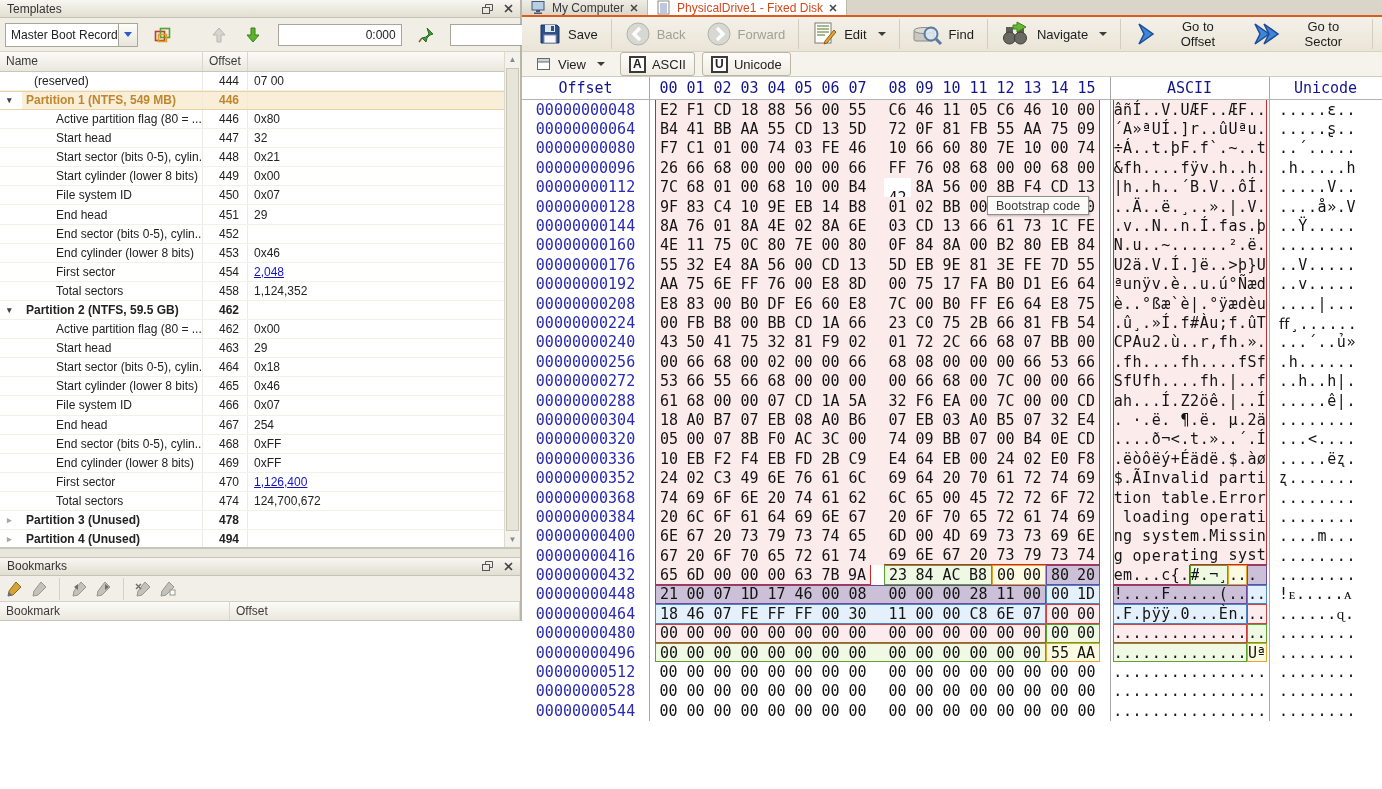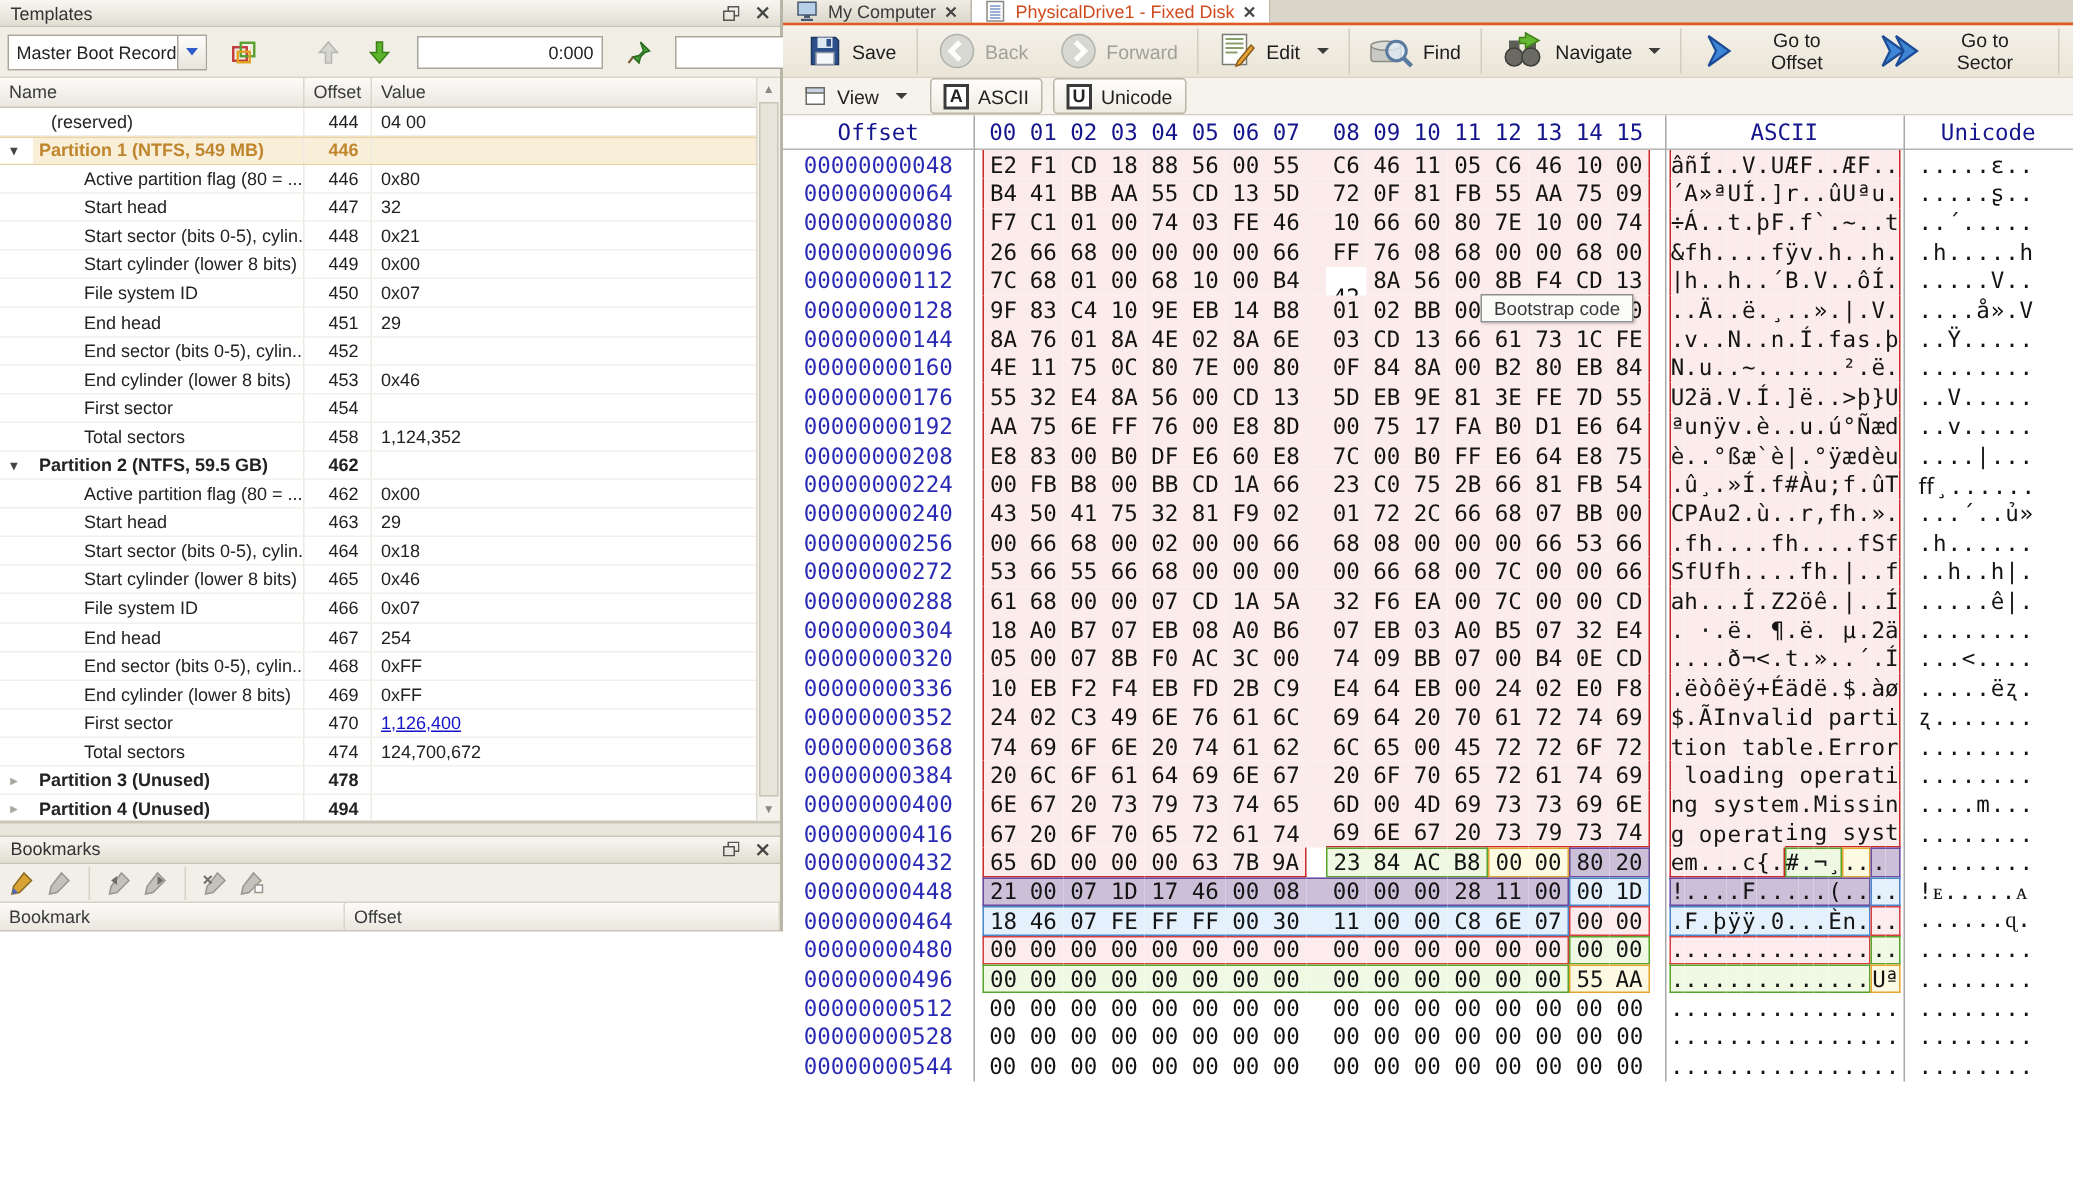--- a/index.html
+++ b/index.html
@@ -149,29 +149,28 @@
             <path d="M9 1l6 6-3 1-3 3-1 4-4-4 4-1 3-3z" fill="#c6c6c0" stroke="#a0a098"></path>
             <path d="M4 11l-3 4" stroke="#a8a8a0" stroke-width="1.4"></path>
           </svg>
       </button>
     </div>
 
     <div id="tree">
       <div class="tree-header">
         <span class="th-cell th-name">Name</span>
         <span class="th-cell th-off">Offset</span>
-        <span class="th-cell th-val">Value</span>
       </div>
       <div id="tree-rows">
           <div class="trow">
             <div class="tc-name ind1">
               <span>(reserved)</span>
             </div>
             <div class="tc-off">444</div>
-            <div class="tc-val">04 00</div>
+            <div class="tc-val">07 00</div>
           </div>
           <div class="trow grp sel">
             <div class="tc-name ind0">
               <span class="chev">▾</span>
               <span>Partition 1 (NTFS, 549 MB)</span>
             </div>
             <div class="tc-off">446</div>
             <div class="tc-val"></div>
           </div>
           <div class="trow">
@@ -227,20 +226,23 @@
               <span>End cylinder (lower 8 bits)</span>
             </div>
             <div class="tc-off">453</div>
             <div class="tc-val">0x46</div>
           </div>
           <div class="trow">
             <div class="tc-name ind2">
               <span>First sector</span>
             </div>
             <div class="tc-off">454</div>
+            <div class="tc-val">
+              <a class="link" href="#">2,048</a>
+            </div>
           </div>
           <div class="trow">
             <div class="tc-name ind2">
               <span>Total sectors</span>
             </div>
             <div class="tc-off">458</div>
             <div class="tc-val">1,124,352</div>
           </div>
           <div class="trow grp">
             <div class="tc-name ind0">

